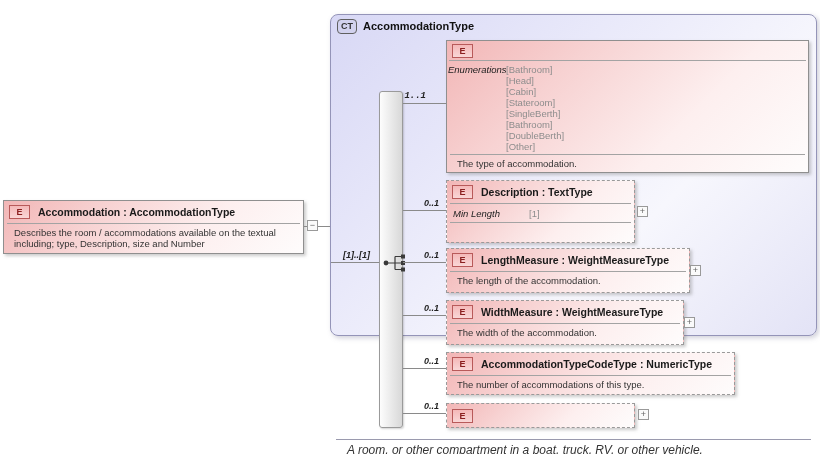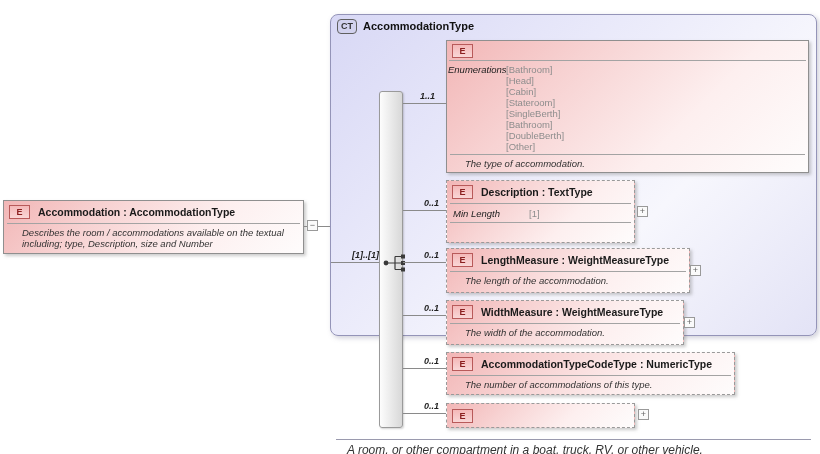--- a/index.html
+++ b/index.html
@@ -23,21 +23,21 @@
   .title-row.tall { height:16px; padding:3px 5px; }
   .e-icon {
     flex:0 0 auto; width:19px; height:12px; margin-right:8px;
     background:linear-gradient(#f4b8b8,#f9d6d6);
     border:1px solid #b85a5a; color:#8b2020;
     font-size:9px; font-weight:bold; text-align:center; line-height:12px;
   }
   .elem-title { font-size:10.5px; font-weight:bold; color:#1a1a1a; white-space:pre; }
 
   .sep { border-top:1px solid #a3a3a3; margin:0 3px; }
-  .annotation { font-style:italic; font-size:9.5px; color:#333; padding:3px 18px 3px; line-height:11px; }
+  .annotation { font-size:9.5px; color:#333; padding:3px 10px 3px; line-height:11px; }
 
   .facet-row { display:flex; font-size:9.5px; padding:3px 1px 2px; }
   .facet-label { font-style:italic; color:#222; width:58px; flex:0 0 auto; }
   .facet-value { color:#8d8d8d; }
   .enum-list div { line-height:11px; color:#8d8d8d; }
 
   
   .ct {
     position:absolute; left:330px; top:5px; width:487px; height:322px; box-sizing:border-box;
     border:1px solid #9494b8; border-radius:8px;
@@ -59,21 +59,21 @@
     border:1px solid #9a9a9a; border-radius:3px;
     background:linear-gradient(to right,#fdfdfd,#ececec 45%,#d8d8d8);
     box-shadow:1px 1px 2px rgba(0,0,0,0.18);
   }
   .seq-icon { position:absolute; left:51px; top:238px; }
 
   .card {
     position:absolute; font-size:9px; font-style:italic; font-weight:bold; color:#222;
     width:38px; text-align:right;
   }
-  .comp-card { position:absolute; left:12px; width:36px; top:235px; text-align:right;
+  .comp-card { position:absolute; left:12px; width:36px; top:235px; text-align:left;
     font-size:9px; font-style:italic; font-weight:bold; color:#222; }
 
   .plusbox, .minusbox {
     position:absolute; width:11px; height:11px; box-sizing:border-box;
     background:#fafafa; border:1px solid #999; color:#666;
     font-size:9px; line-height:9px; text-align:center; cursor:pointer;
   }
 </style>
 </head>
 <body>
@@ -108,21 +108,21 @@
       <rect x="19" y="14.5" width="4" height="4" fill="#3a3a3a"></rect>
     </svg>
 
     <div class="line hline" style="left:72px; top:88px;  width:43px;"></div>
     <div class="line hline" style="left:72px; top:195px; width:43px;"></div>
     <div class="line hline" style="left:72px; top:247px; width:43px;"></div>
     <div class="line hline" style="left:72px; top:300px; width:43px;"></div>
     <div class="line hline" style="left:72px; top:353px; width:43px;"></div>
     <div class="line hline" style="left:72px; top:398px; width:43px;"></div>
 
-    <div class="card" style="left:66px; top:76px;">1..1</div>
+    <div class="card" style="left:57px; top:76px;font-family:Liberation Mono, monospace;">1..1</div>
     <div class="card" style="left:70px; top:183px;">0..1</div>
     <div class="card" style="left:70px; top:235px;">0..1</div>
     <div class="card" style="left:70px; top:288px;">0..1</div>
     <div class="card" style="left:70px; top:341px;">0..1</div>
     <div class="card" style="left:70px; top:386px;">0..1</div>
 
     <div class="elem-box" style="left:115px; top:25px; width:363px; height:133px;">
       <div class="title-row">
         <span class="e-icon">E</span>
       </div>

